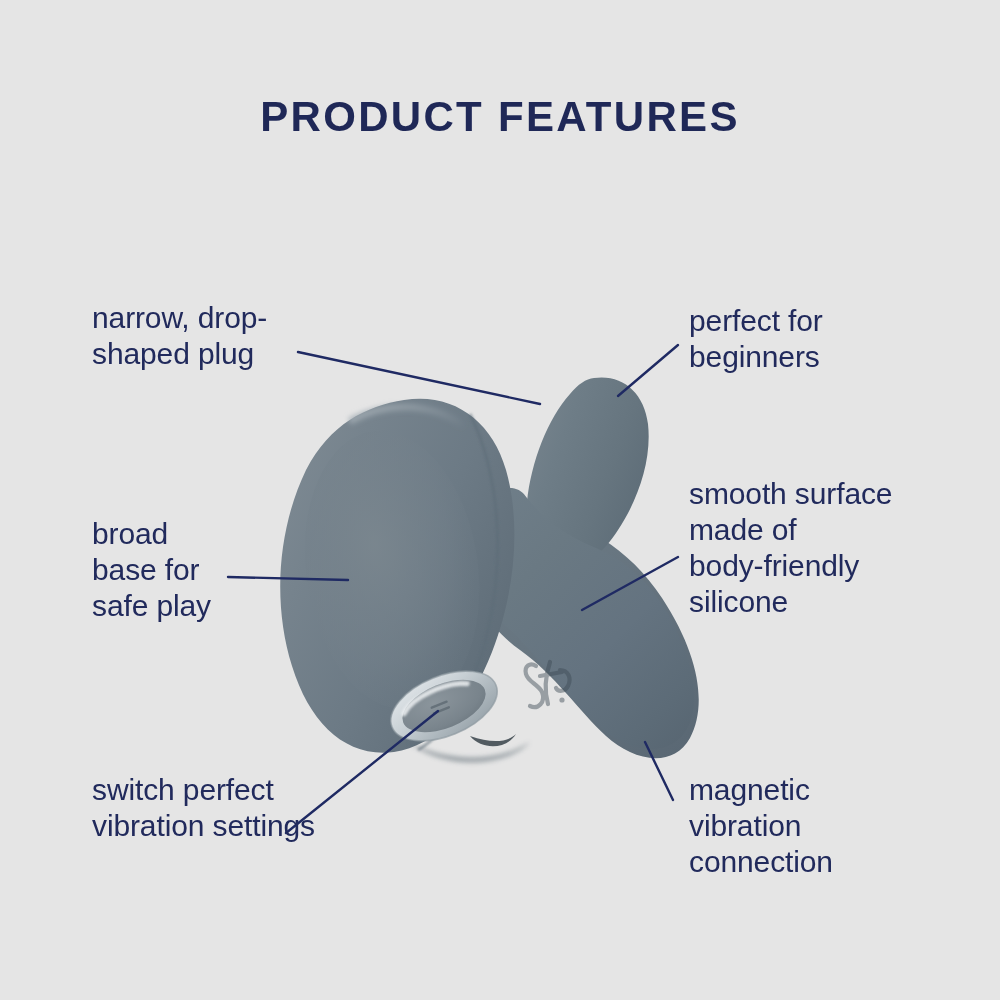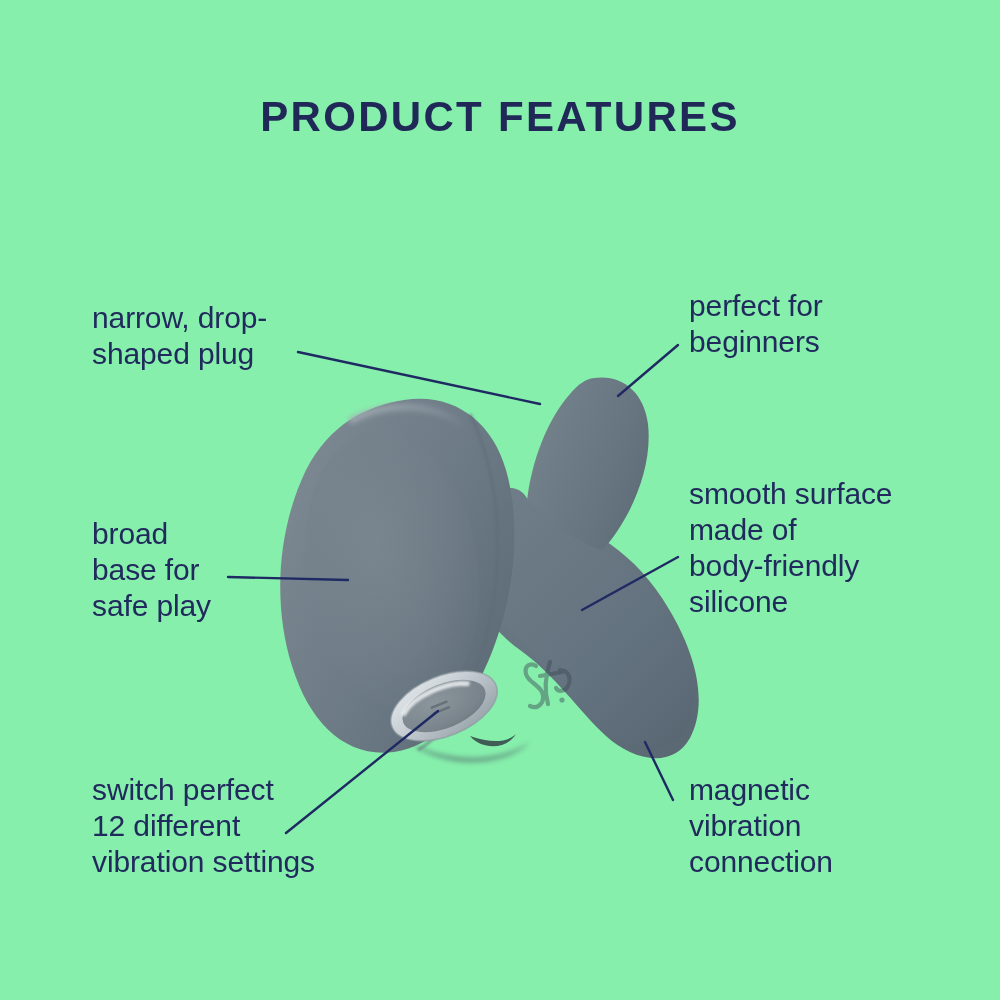--- a/index.html
+++ b/index.html
@@ -9,21 +9,21 @@
     background: #ffffff;
   }
   body {
     font-family: "Liberation Sans", sans-serif;
     -webkit-font-smoothing: antialiased;
   }
   #stage {
     position: relative;
     width: 1000px;
     height: 1000px;
-    background: #86efac;
+    background: #e5e5e5;
     overflow: hidden;
   }
 
   
   #page-title {
     position: absolute;
     top: 92px;
     left: 0;
     width: 1000px;
     text-align: center;
@@ -43,21 +43,21 @@
     line-height: 36px;
     font-weight: 400;
     letter-spacing: -0.004em;
   }
   .callout .line { display: block; white-space: nowrap; }
 
   .callout.left  { text-align: left; }
   .callout.right { text-align: left; }
 
   #callout-narrow-plug   { left: 92px;  top: 300px;  width: 300px; }
-  #callout-beginners     { left: 689px; top: 288px;  width: 290px; }
+  #callout-beginners     { left: 689px; top: 303px;  width: 290px; }
   #callout-broad-base    { left: 92px;  top: 516px;  width: 260px; }
   #callout-silicone      { left: 689px; top: 476px;  width: 300px; }
   #callout-vibration     { left: 92px;  top: 772px;  width: 320px; }
   #callout-magnetic      { left: 689px; top: 772px;  width: 290px; }
 
   
   #leader-lines {
     position: absolute;
     left: 0; top: 0;
     width: 1000px;
@@ -247,21 +247,20 @@
 
   <div class="callout right" id="callout-silicone">
     <span class="line">smooth surface</span>
     <span class="line">made of</span>
     <span class="line">body-friendly</span>
     <span class="line">silicone</span>
   </div>
 
   <div class="callout left" id="callout-vibration">
     <span class="line">switch perfect</span>
-    <span class="line">12 different</span>
     <span class="line">vibration settings</span>
   </div>
 
   <div class="callout right" id="callout-magnetic">
     <span class="line">magnetic</span>
     <span class="line">vibration</span>
     <span class="line">connection</span>
   </div>
 
 </div>

